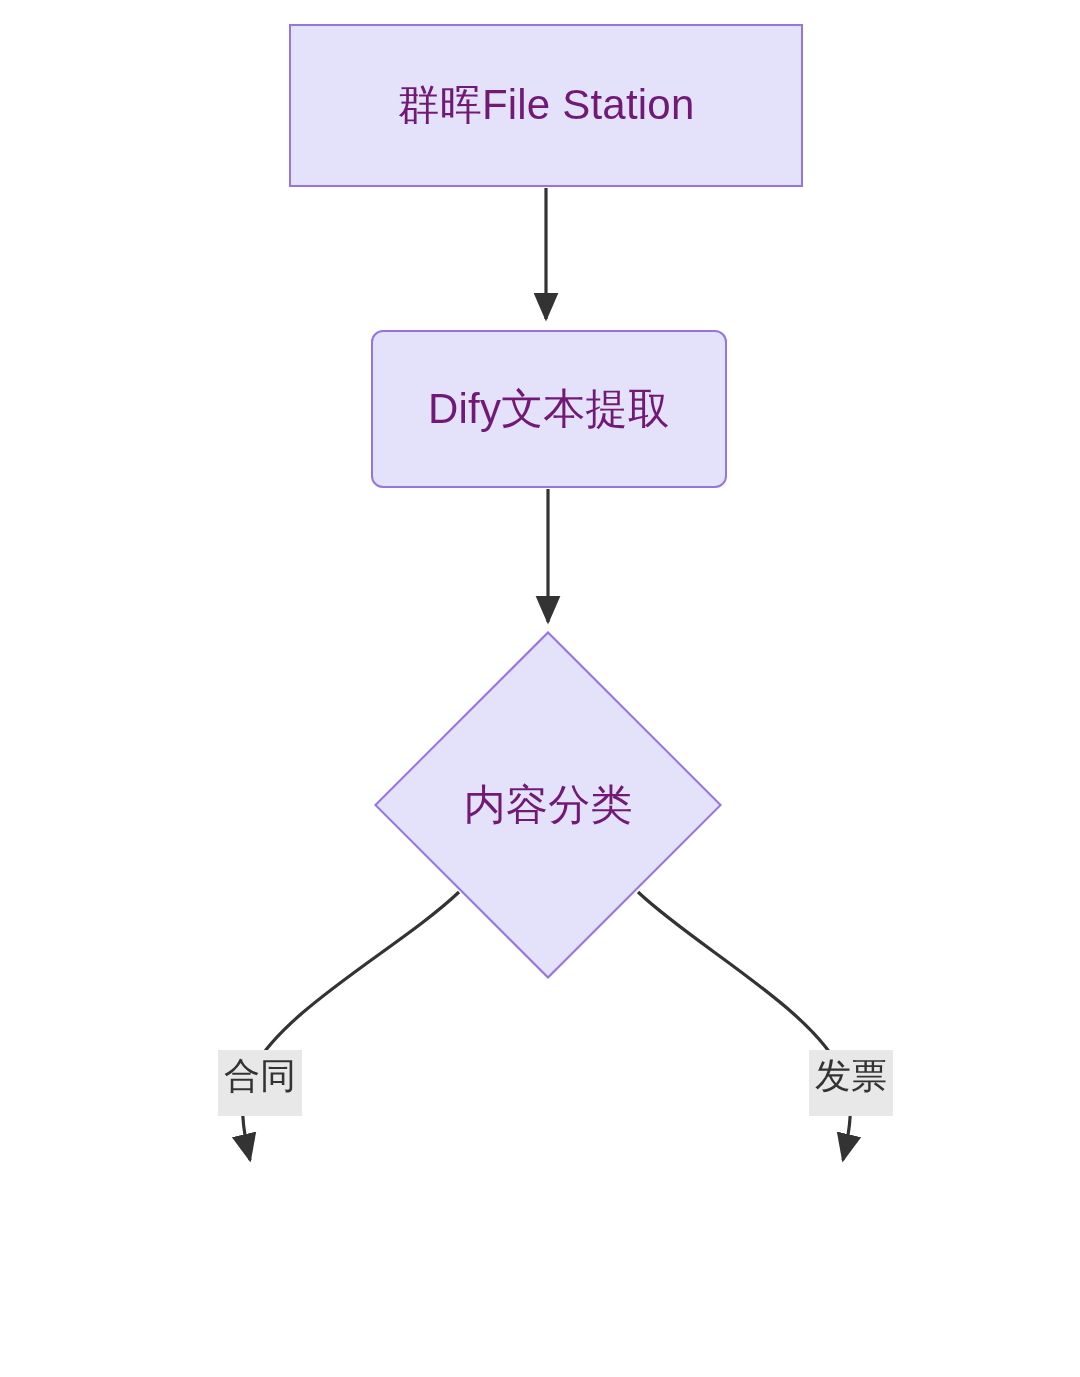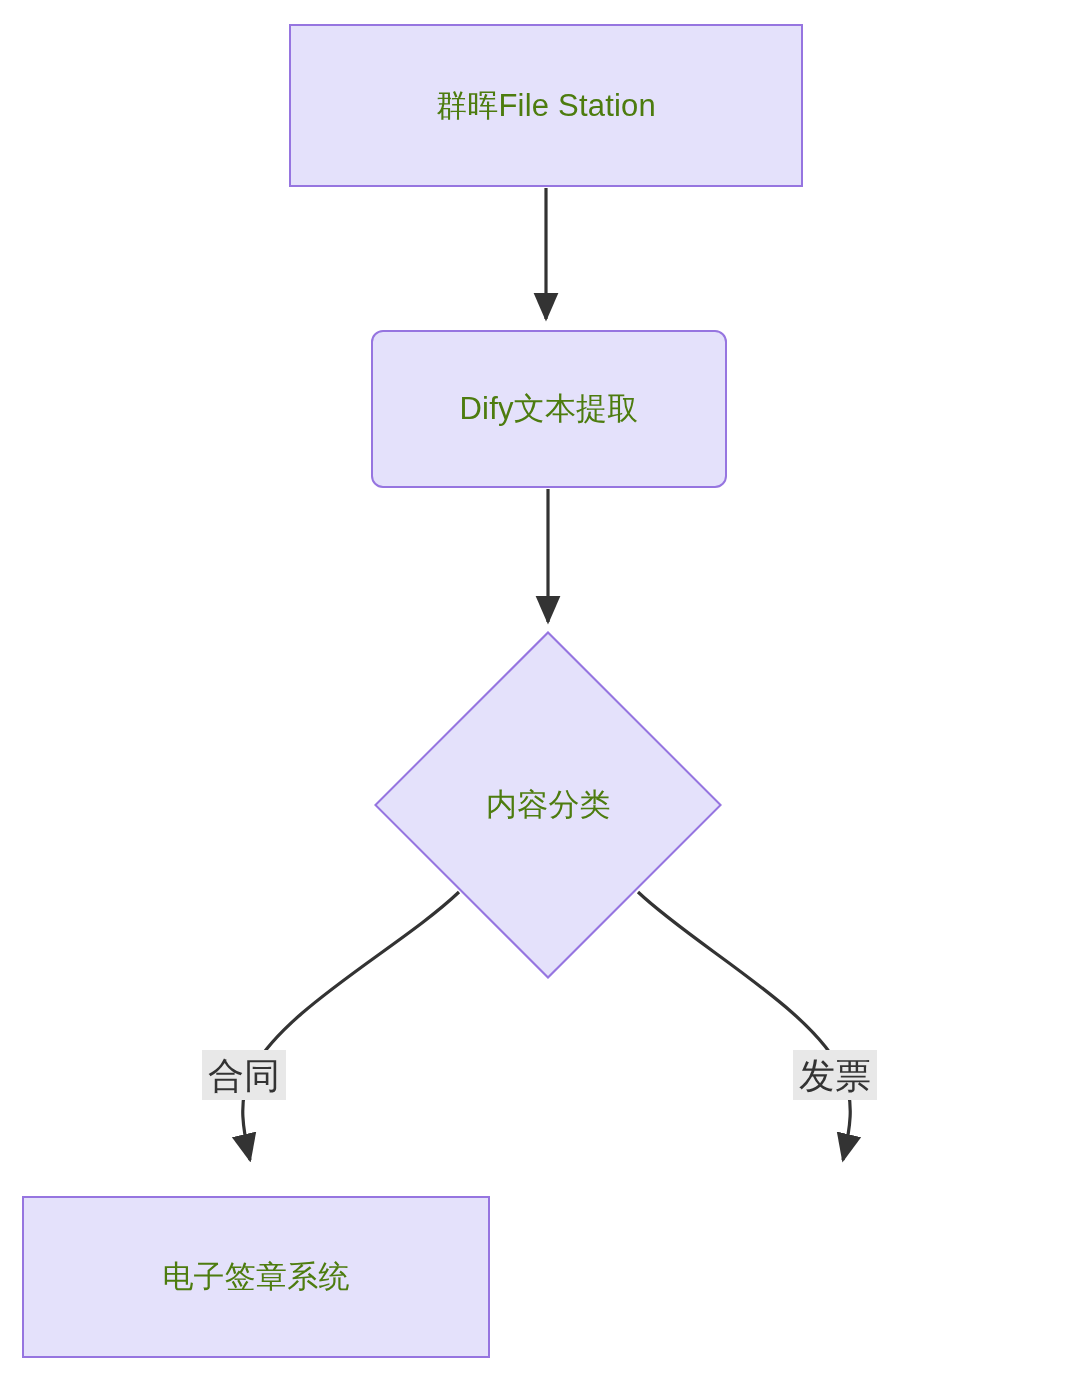--- a/index.html
+++ b/index.html
@@ -31,22 +31,22 @@
   .node {
     position: absolute;
     box-sizing: border-box;
     background: #e4e1fb;
     border: 2px solid #9675e0;
     display: flex;
     align-items: center;
     justify-content: center;
   }
   .node-label {
-    color: #4d7c0f;
-    font-size: 31px;
+    color: #701a75;
+    font-size: 42px;
     line-height: 1.15;
     letter-spacing: 0.2px;
     white-space: nowrap;
     text-align: center;
   }
   
   #node-source {
     left: 289px;  top: 24px;
     width: 514px; height: 163px;
     border-radius: 0;
@@ -76,24 +76,25 @@
     width: 440px; height: 162px;
     border-radius: 0;
   }
   
   .edge-label {
     position: absolute;
     background: #e8e8e8;
     color: #333333;
     font-size: 36px;
     line-height: 1.0;
-    padding: 8px 6px 6px 6px;
+    padding: 8px 6px 22px 6px;
     box-sizing: border-box;
     white-space: nowrap;
     text-align: center;
+    margin-left: 16px;
   }
   #edge-label-contract { left: 202px; top: 1050px; }
   #edge-label-invoice  { left: 793px; top: 1050px; text-align: center; }
 </style>
 </head>
 <body>
 
 <div id="diagram-root">
 
   <svg id="edge-layer" viewBox="0 0 1080 1377" width="1080" height="1377" xmlns="http://www.w3.org/2000/svg">
@@ -117,22 +118,19 @@
   </div>
 
   <div class="node" id="node-extract">
     <span class="node-label">Dify文本提取</span>
   </div>
 
   <div class="node" id="node-decision">
     <span class="node-label">内容分类</span>
   </div>
 
-  <div class="node" id="node-sign">
-    <span class="node-label">电子签章系统</span>
-  </div>
 
 
   <div class="edge-label" id="edge-label-contract">合同</div>
 
   <div class="edge-label" id="edge-label-invoice">发票</div>
 
 </div>
 
 </body></html>

